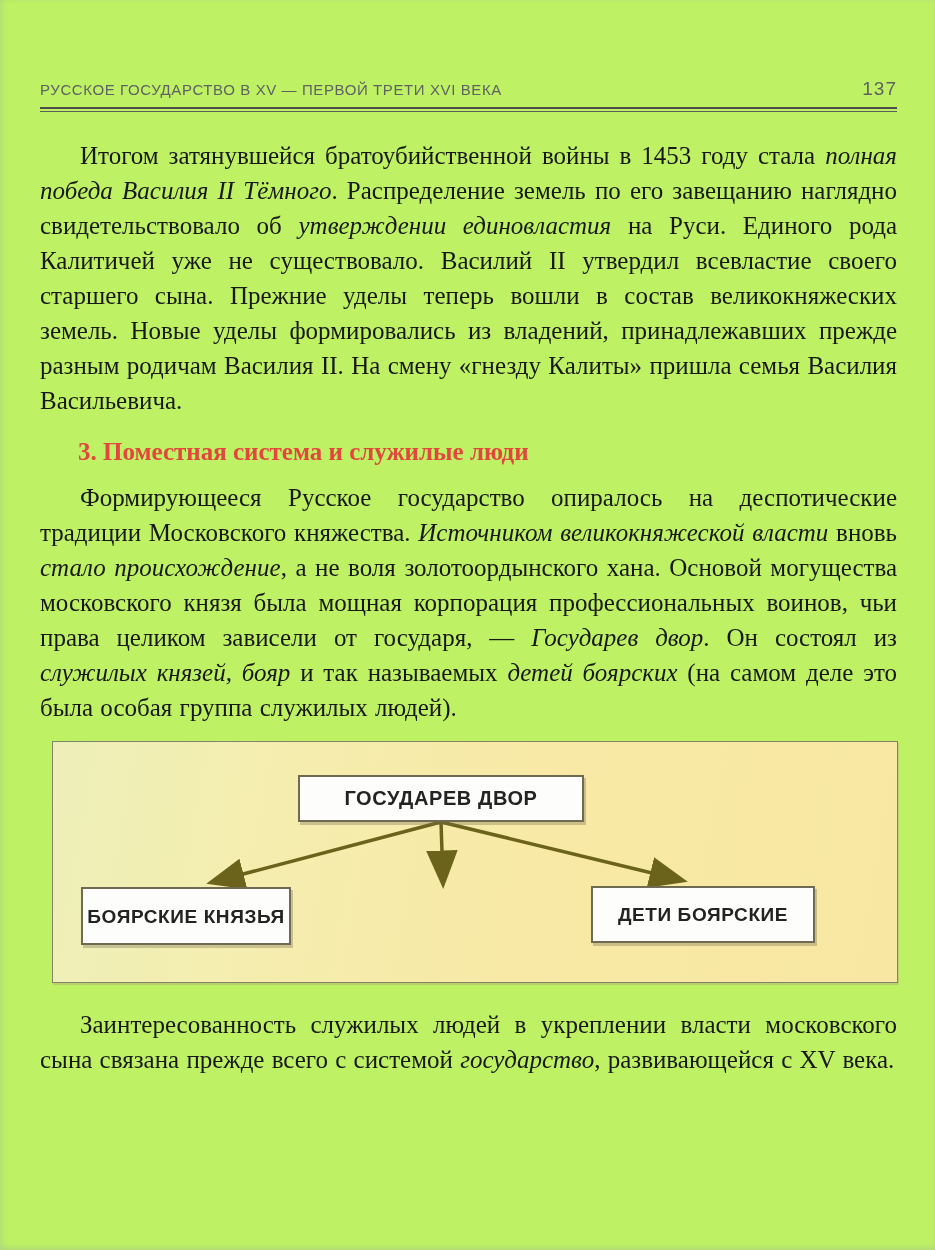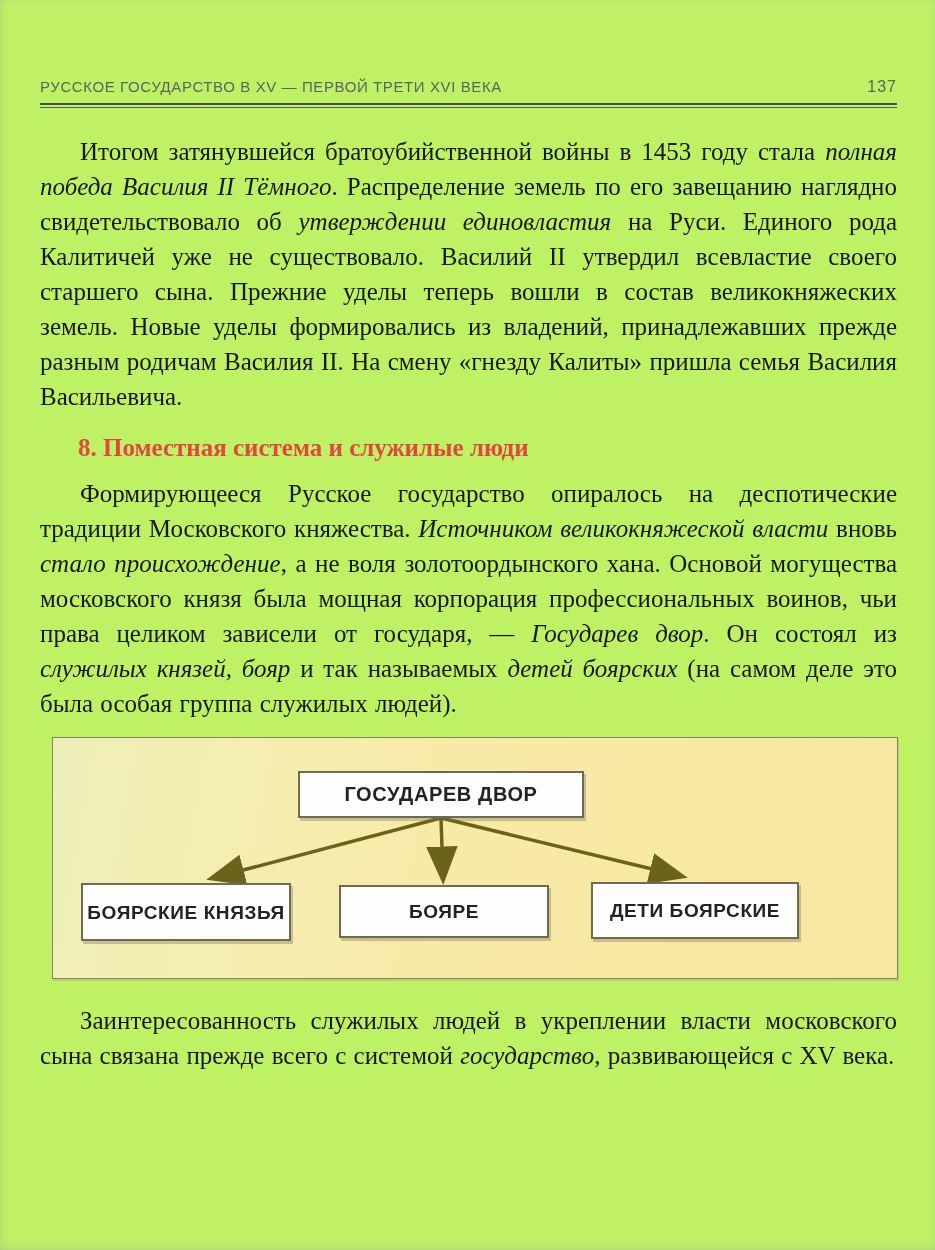--- a/index.html
+++ b/index.html
@@ -16,21 +16,21 @@
     overflow:hidden;
     box-shadow:inset 0 -3px 6px rgba(150,165,175,.25), inset 3px 0 5px rgba(150,165,175,.12);
   }
   
   .runhead{
     display:flex;justify-content:space-between;align-items:baseline;
     font-family:"Liberation Sans", sans-serif;
     color:#5f6163;
   }
   .runhead .title{font-size:15px;letter-spacing:.6px;}
-  .runhead .pagenum{font-size:16px;letter-spacing:1px;}
+  .runhead .pagenum{font-size:19px;letter-spacing:1px;}
   .rule{margin-top:7px;}
   .rule .thick{height:2px;background:#4c4e4c;}
   .rule .thin{height:1px;background:#5a5c5a;margin-top:2px;}
   
   .para{
     font-size:25px;line-height:35px;
     color:#181818;
     text-align:justify;
     text-indent:40px;
     margin:0;
@@ -70,57 +70,56 @@
     text-align:center;
     font-family:"Liberation Sans", sans-serif;
     font-weight:bold;
     font-size:19px;line-height:23px;
     letter-spacing:.6px;
     color:#232323;
   }
   .dbox.root{left:245px;top:33px;width:286px;height:47px;font-size:20px;}
   .dbox.c0{left:28px;top:145px;width:210px;height:58px;}
   .dbox.c1{left:286px;top:147px;width:210px;height:53px;}
-  .dbox.c2{left:538px;top:144px;width:208px;height:57px;}
+  .dbox.c2{left:538px;top:144px;width:224px;height:57px;}
   .arrows{position:absolute;left:0;top:0;width:846px;height:242px;}
   
   .p4{margin-top:24px;}
 </style>
 </head>
 <body>
 
 <div class="page">
 
   <div class="runhead">
     <span class="title">РУССКОЕ ГОСУДАРСТВО В XV — ПЕРВОЙ ТРЕТИ XVI ВЕКА</span>
     <span class="pagenum">137</span>
   </div>
   <div class="rule">
     <div class="thick"></div>
     <div class="thin"></div>
   </div>
 
   <p class="para p1"><span>Итогом затянувшейся братоубийственной войны в </span><span class="b">1453</span><span> году стала </span><span class="i">полная победа Василия II Тёмного</span><span>. Распределение земель по его завещанию наглядно свидетельствовало об </span><span class="i">утверждении единовластия</span><span> на Руси. Единого рода Калитичей уже не существовало. Василий II утвердил всевластие своего старшего сына. Прежние уделы теперь вошли в состав великокняжеских земель. Новые уделы формировались из владений, принадлежавших прежде разным родичам Василия II. На смену «гнезду Калиты» пришла семья Василия Васильевича.</span></p>
 
-  <h3 class="section-heading">8. Поместная система и служилые люди</h3>
+  <h3 class="section-heading">3. Поместная система и служилые люди</h3>
 
   <p class="para"><span>Формирующееся Русское государство опиралось на деспотические традиции Московского княжества. </span><span class="i">Источником великокняжеской власти</span><span> вновь </span><span class="i">стало происхождение</span><span>, а не воля золотоордынского хана. Основой могущества московского князя была мощная корпорация профессиональных воинов, чьи права целиком зависели от государя, — </span><span class="i">Государев двор</span><span>. Он состоял из </span><span class="i">служилых князей, бояр</span><span> и так называемых </span><span class="i">детей боярских</span><span> (на самом деле это была особая группа служилых людей).</span></p>
 
   <div class="diagram-panel">
     <svg class="arrows" viewBox="0 0 846 242" xmlns="http://www.w3.org/2000/svg">
       <defs>
         <marker id="ah" markerWidth="11" markerHeight="9" refX="9" refY="4.5" orient="auto">
           <path d="M0,0 L11,4.5 L0,9 z" fill="#6b631c"></path>
         </marker>
       </defs>
       <line x1="388" y1="80" x2="160" y2="140" stroke="#6b631c" stroke-width="3.5" marker-end="url(#ah)"></line>
       <line x1="388" y1="80" x2="390" y2="140" stroke="#6b631c" stroke-width="3.5" marker-end="url(#ah)"></line>
       <line x1="388" y1="80" x2="628" y2="138" stroke="#6b631c" stroke-width="3.5" marker-end="url(#ah)"></line>
     </svg>
     <div class="dbox root">ГОСУДАРЕВ ДВОР</div>
     <div class="dbox c0">БОЯРСКИЕ КНЯЗЬЯ</div>
-    <div class="dbox c1">БОЯРЕ</div>
     <div class="dbox c2">ДЕТИ БОЯРСКИЕ</div>
   </div>
 
   <p class="para p4"><span>Заинтересованность служилых людей в укреплении власти московского сына связана прежде всего с системой </span><span class="i">государство</span><span>, развивающейся с XV века.</span></p>
 
 </div>
 
 </body></html>

